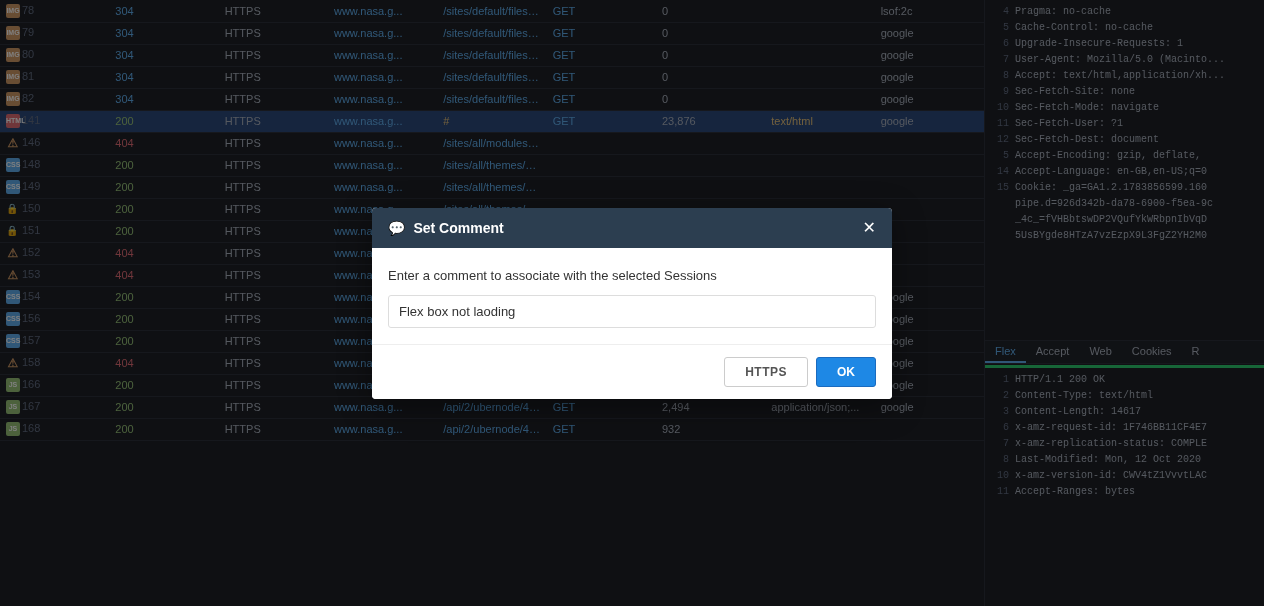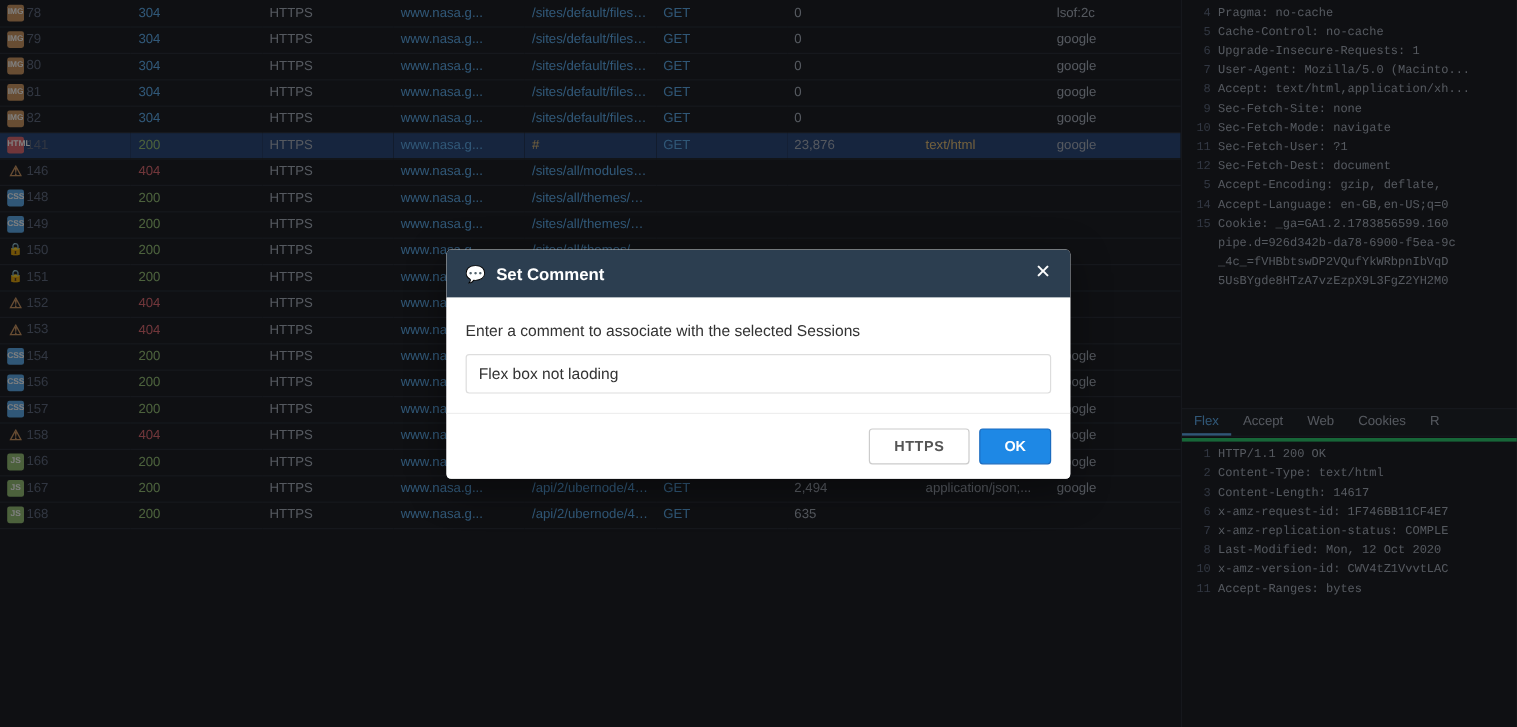--- a/index.html
+++ b/index.html
@@ -458,21 +458,21 @@
     <td class="col-type" style="color:#abb2bf">application/json;...</td>
     <td class="col-initiator" style="overflow:hidden;text-overflow:ellipsis">google</td>
   </tr>
           <tr>
     <td class="col-num" style="color:#636d83"><span class="row-icon icon-json">JS</span>168</td>
     <td class="col-status" style="color:#98c379">200</td>
     <td class="col-method" style="color:#abb2bf">HTTPS</td>
     <td class="col-host" style="overflow:hidden;text-overflow:ellipsis;color:#61afef;cursor:pointer">www.nasa.g...</td>
     <td class="col-path" style="overflow:hidden;text-overflow:ellipsis;color:#61afef;cursor:pointer">/api/2/ubernode/459319</td>
     <td class="col-verb" style="color:#61afef">GET</td>
-    <td class="col-size">635</td>
+    <td class="col-size">932</td>
     <td class="col-type" style="color:#abb2bf"></td>
     <td class="col-initiator" style="overflow:hidden;text-overflow:ellipsis"></td>
   </tr>
         </tbody>
     </table>
   </div>
 
   <div class="right-panel">
     <div class="right-panel-top" id="right-top">
         <div><span class="line-num">4</span>Pragma: no-cache</div>

